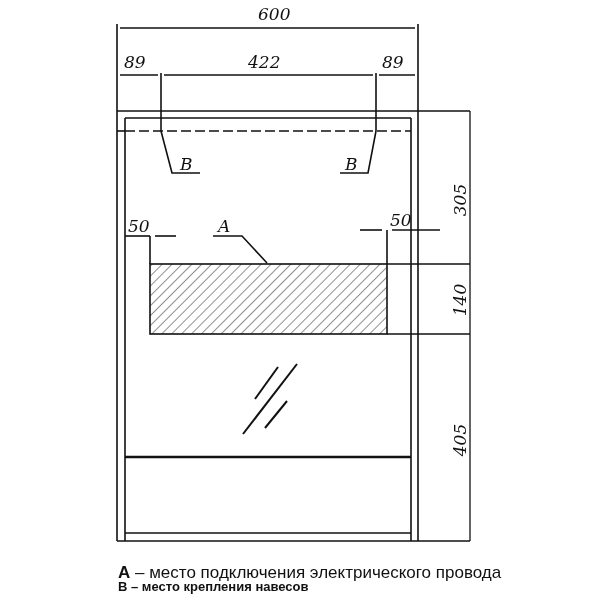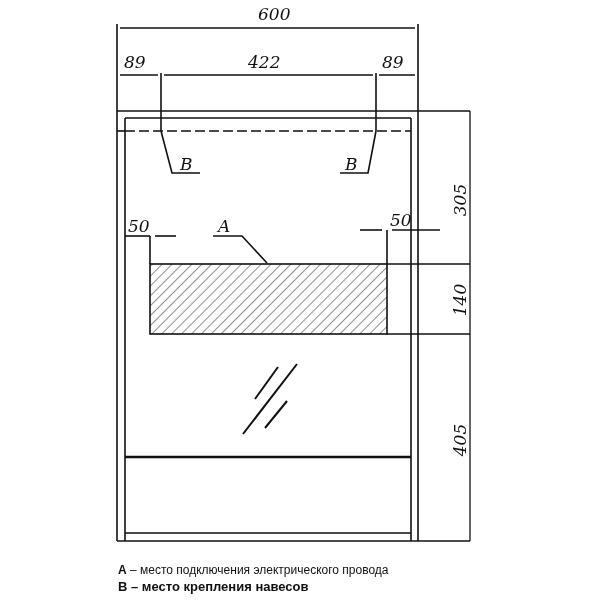--- a/index.html
+++ b/index.html
@@ -1,21 +1,21 @@
 <!DOCTYPE html>
 <html><head>
 <meta charset="utf-8">
 <style>
   html, body { margin:0; padding:0; background:#ffffff; }
   body { width:600px; height:600px; position:relative; overflow:hidden; font-family:"Liberation Sans", sans-serif; }
   svg { position:absolute; left:0; top:0; }
   .dim { font-family:"DejaVu Serif", serif; font-style:italic; font-size:17px; fill:#111; }
   .legend { position:absolute; left:118px; font-size:12.5px; color:#111; white-space:nowrap; }
   .legend b { font-weight:bold; }
-  #legend-a { top:563px; font-size:12px; }
+  #legend-a { top:563px; font-size:17px; }
   #legend-b { top:579px; font-size:13px; font-weight:bold; }
 </style>
 </head>
 <body>
 
 <svg width="600" height="600" viewBox="0 0 600 600">
   <defs>
     <pattern id="hatch" patternUnits="userSpaceOnUse" width="7" height="7" patternTransform="rotate(45)">
       <line x1="0" y1="0" x2="0" y2="7" stroke="#333" stroke-width="1.1"></line>
     </pattern>

